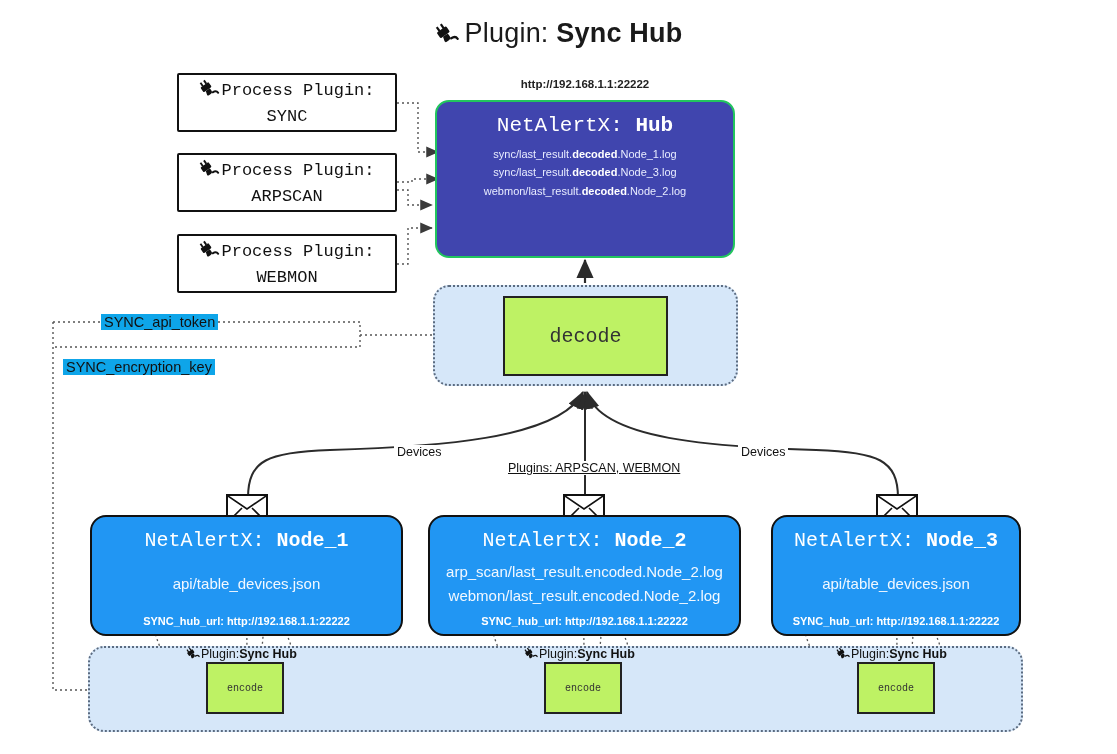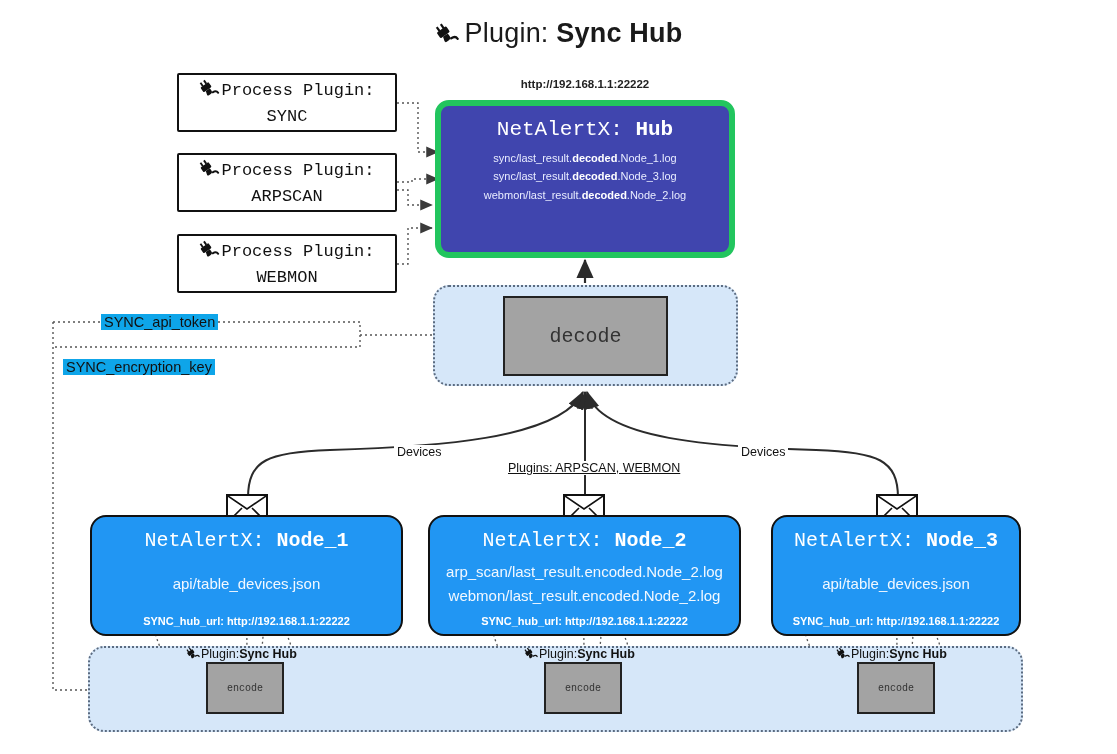--- a/index.html
+++ b/index.html
@@ -19,36 +19,36 @@
   
   .box{position:absolute;box-sizing:border-box;}
 
   .procbox{border:2px solid #111;background:#fff;border-radius:2px;
            font-family:"Liberation Mono","DejaVu Sans Mono",monospace;
            display:flex;flex-direction:column;align-items:center;justify-content:center;
            font-size:17px;line-height:1.35;color:#111;}
   .procbox .l1{display:flex;align-items:center;white-space:nowrap;}
   .procbox .l2{white-space:nowrap;}
 
-  .hub{background:#4045ae;border:6px solid #22c55e;border-radius:14px;
+  .hub{background:#4045ae;border:2px solid #22c55e;border-radius:14px;
        display:flex;flex-direction:column;align-items:center;
        padding-top:12px;box-sizing:border-box;}
   .hub .hub-title{font-family:"Liberation Mono","DejaVu Sans Mono",monospace;
        font-size:21px;color:#fff;white-space:nowrap;margin-bottom:8px;}
   .hub .hub-title b{font-weight:700;}
   .hub .logline{font-size:11px;color:#e8ecff;white-space:nowrap;line-height:1.68;}
   .hub .logline b{font-weight:700;color:#fff;}
 
   .urllabel{position:absolute;font-size:11.5px;font-weight:700;color:#222;
             white-space:nowrap;text-align:center;}
 
   .band{position:absolute;background:#d6e7f9;border:2px dotted #5b6b80;
         border-radius:16px;box-sizing:border-box;}
 
-  .codebox{position:absolute;background:#a3a3a3;border:2px solid #222;
+  .codebox{position:absolute;background:#bef264;border:2px solid #222;
            display:flex;align-items:center;justify-content:center;
            font-family:"Liberation Mono","DejaVu Sans Mono",monospace;
            color:#333;box-sizing:border-box;}
   .codebox.decode{font-size:20px;}
   .codebox.encode{font-size:10px;}
 
   .node{position:absolute;background:#2196f3;border:2px solid #111;border-radius:16px;
         box-sizing:border-box;display:flex;flex-direction:column;align-items:center;}
   .node .n-title{font-family:"Liberation Mono","DejaVu Sans Mono",monospace;
         font-size:20px;color:#fff;white-space:nowrap;margin-top:12px;}

